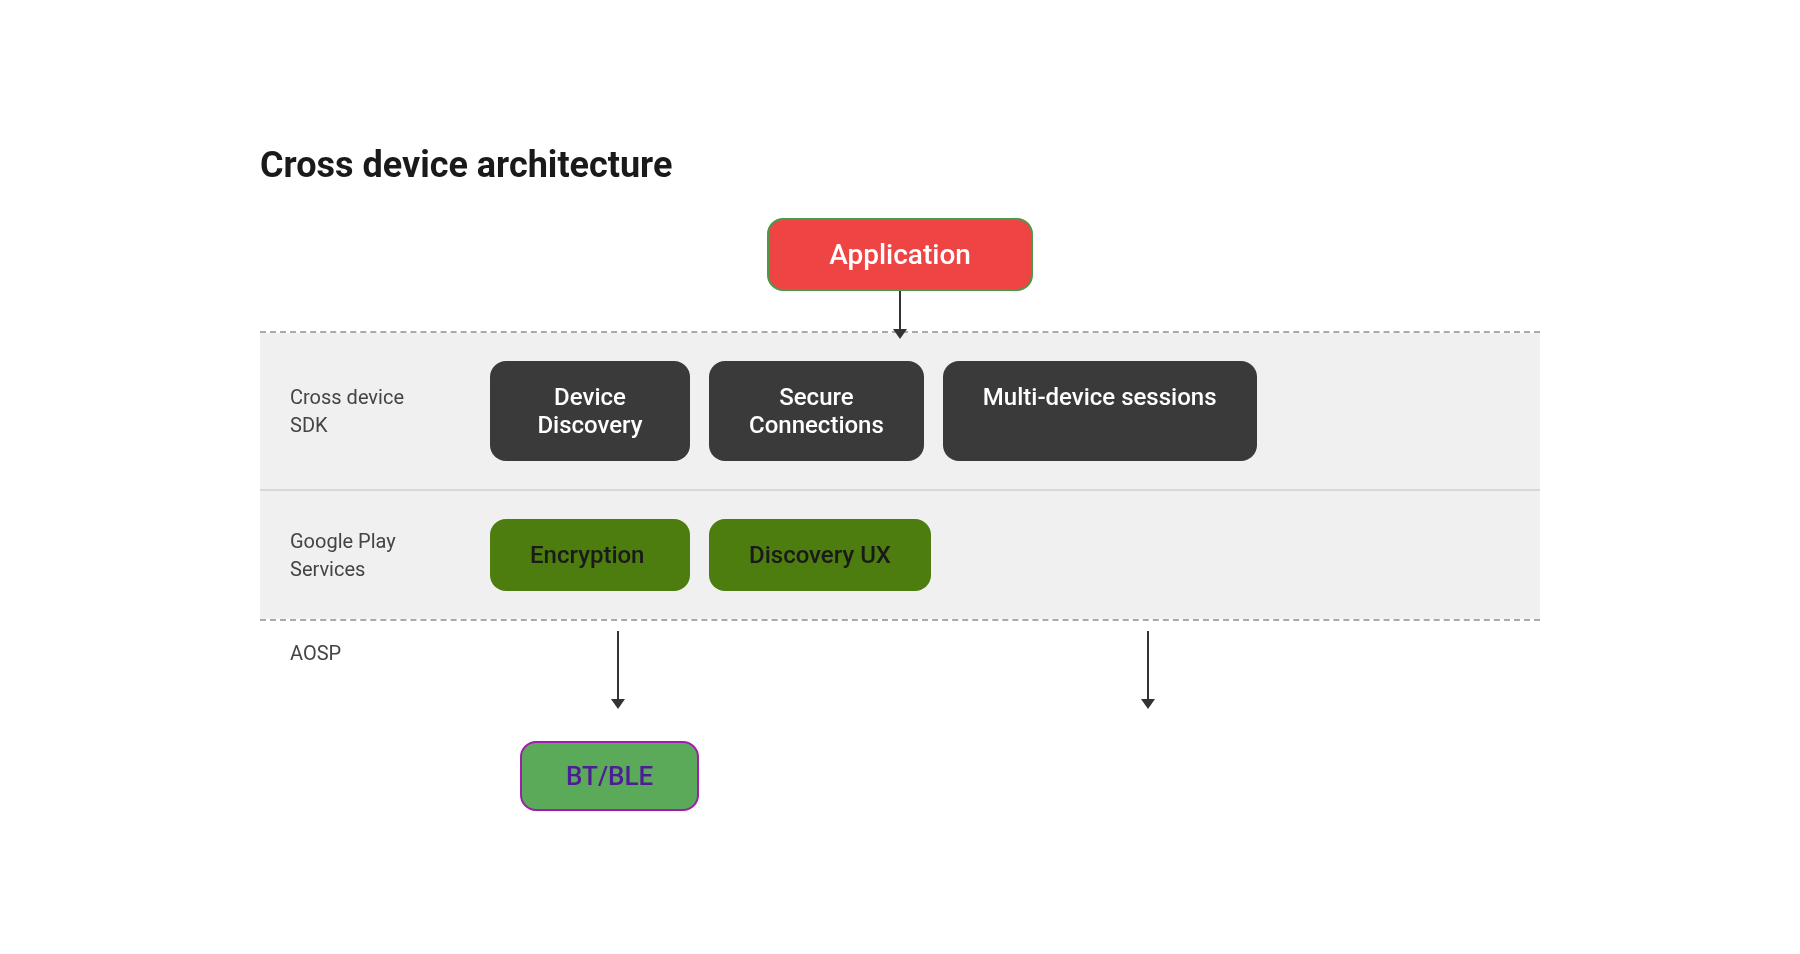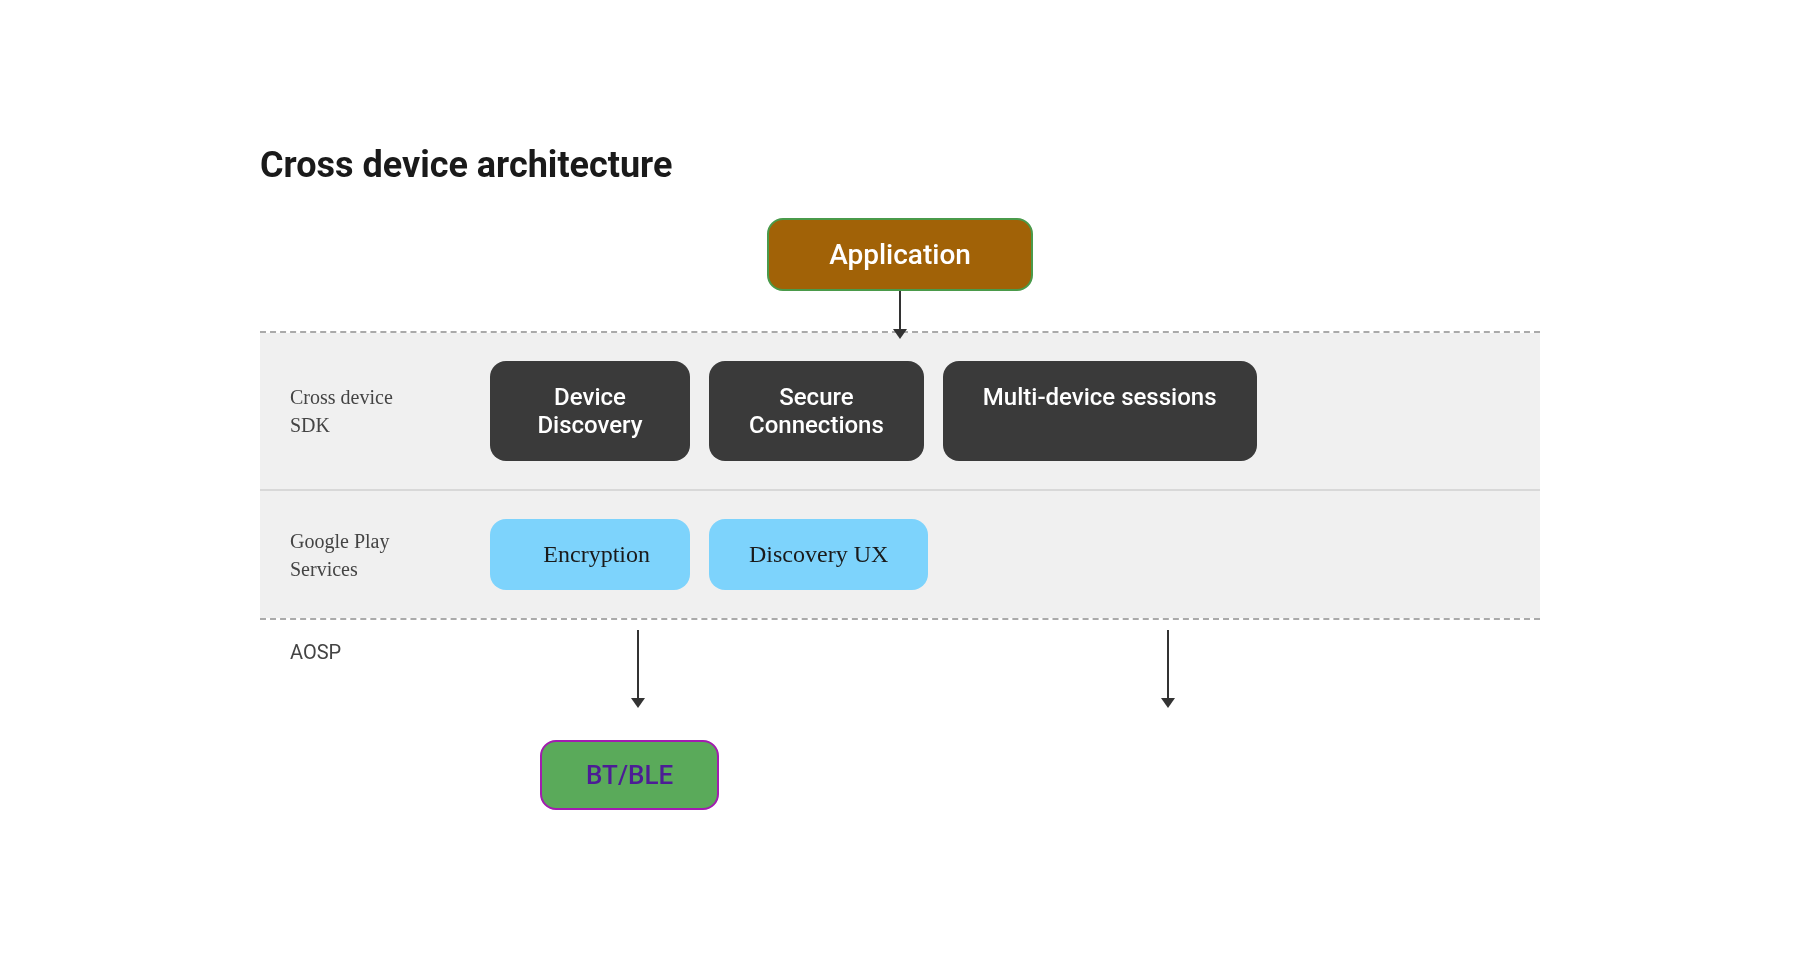--- a/index.html
+++ b/index.html
@@ -25,21 +25,21 @@
       margin-bottom: 32px;
     }
     
     .top-section {
       display: flex;
       justify-content: center;
       margin-bottom: 0;
       position: relative;
     }
     .app-box {
-      background: #a16207;
+      background: #ef4444;
       border: 2px solid #4a9a4a;
       border-radius: 16px;
       padding: 18px 60px;
       font-size: 28px;
       font-weight: 500;
       color: #ffffff;
       text-align: center;
     }
     
     .dashed-line {
@@ -53,21 +53,20 @@
       display: flex;
       align-items: center;
       padding: 28px 30px;
       gap: 0;
     }
     .band-label {
       font-size: 20px;
       color: #444;
       min-width: 180px;
       line-height: 1.4;
-      font-family: Liberation Serif, serif;
     }
     .band-boxes {
       display: flex;
       gap: 19px;
       flex: 1;
       justify-content: flex-start;
       padding-left: 20px;
     }
     
     .sdk-box {
@@ -75,44 +74,42 @@
       border-radius: 16px;
       padding: 22px 40px;
       font-size: 24px;
       font-weight: 500;
       color: #ffffff;
       text-align: center;
       min-width: 200px;
     }
     
     .play-box {
-      background: #7dd3fc;
+      background: #4d7c0f;
       border-radius: 16px;
       padding: 22px 40px;
       font-size: 24px;
       font-weight: 500;
       color: #1a1a1a;
-      text-align: right;
+      text-align: left;
       min-width: 200px;
-      font-family: Liberation Serif, serif;
     }
     
     .band-separator {
       height: 2px;
       background: #d8d8d8;
       margin: 0;
     }
     
     .aosp-section {
       display: flex;
       align-items: flex-start;
       padding: 0 30px;
       position: relative;
       margin-top: 10px;
-      gap: 20px;
     }
     .aosp-label {
       font-size: 20px;
       color: #444;
       min-width: 180px;
       padding-top: 10px;
     }
     .aosp-content {
       flex: 1;
       padding-left: 20px;

